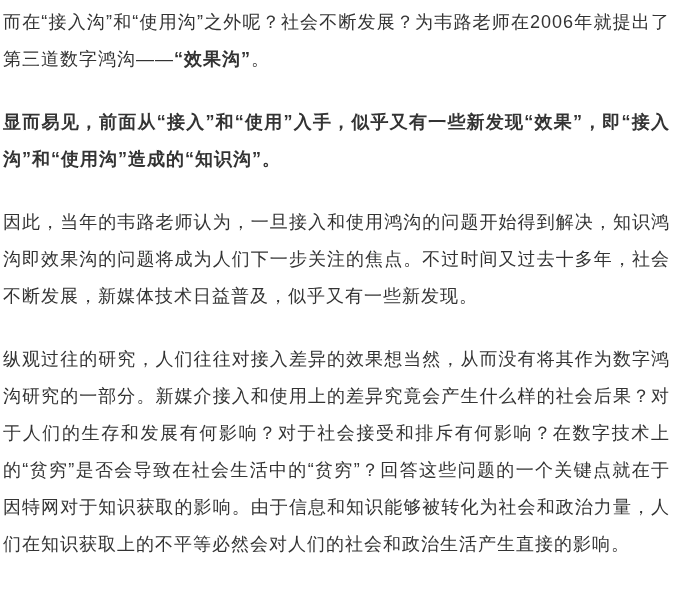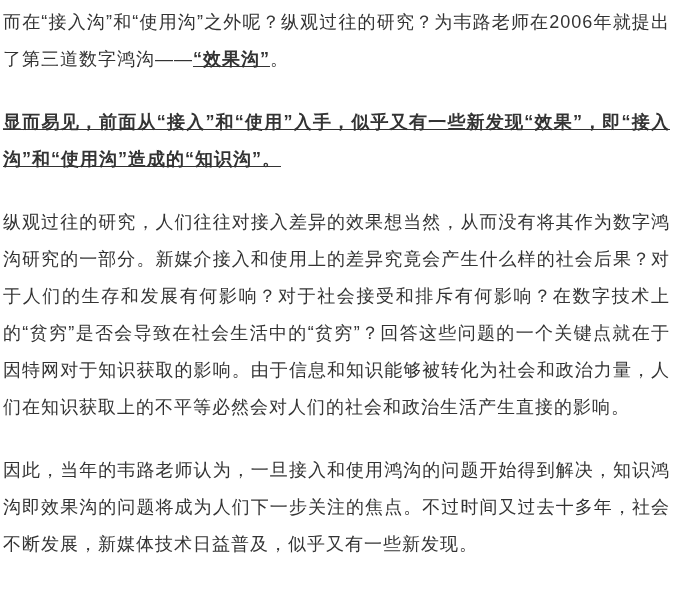--- a/index.html
+++ b/index.html
@@ -22,27 +22,26 @@
     line-height: 37px;
     letter-spacing: 1px;
     text-align: justify;
   }
   .para {
     margin: 0 0 26px 0;
   }
   .para.bold,
   .seg-bold {
     font-weight: 700;
-    text-decoration: underline;
   }
 </style>
 </head>
 <body>
 
 <div class="article">
-  <p class="para"><span>而在“接入沟”和“使用沟”之外呢？纵观过往的研究？为韦路老师在2006年就提出了第三道数字鸿沟——</span><span class="seg-bold">“效果沟”</span><span>。</span></p>
+  <p class="para"><span>而在“接入沟”和“使用沟”之外呢？社会不断发展？为韦路老师在2006年就提出了第三道数字鸿沟——</span><span class="seg-bold">“效果沟”</span><span>。</span></p>
 
   <p class="para bold"><span>显而易见，前面从“接入”和“使用”入手，似乎又有一些新发现“效果”，即“接入沟”和“使用沟”造成的“知识沟”。</span></p>
 
+  <p class="para"><span>因此，当年的韦路老师认为，一旦接入和使用鸿沟的问题开始得到解决，知识鸿沟即效果沟的问题将成为人们下一步关注的焦点。不过时间又过去十多年，社会不断发展，新媒体技术日益普及，似乎又有一些新发现。</span></p>
+
   <p class="para"><span>纵观过往的研究，人们往往对接入差异的效果想当然，从而没有将其作为数字鸿沟研究的一部分。新媒介接入和使用上的差异究竟会产生什么样的社会后果？对于人们的生存和发展有何影响？对于社会接受和排斥有何影响？在数字技术上的“贫穷”是否会导致在社会生活中的“贫穷”？回答这些问题的一个关键点就在于因特网对于知识获取的影响。由于信息和知识能够被转化为社会和政治力量，人们在知识获取上的不平等必然会对人们的社会和政治生活产生直接的影响。</span></p>
-
-  <p class="para"><span>因此，当年的韦路老师认为，一旦接入和使用鸿沟的问题开始得到解决，知识鸿沟即效果沟的问题将成为人们下一步关注的焦点。不过时间又过去十多年，社会不断发展，新媒体技术日益普及，似乎又有一些新发现。</span></p>
 </div>
 
 </body></html>

